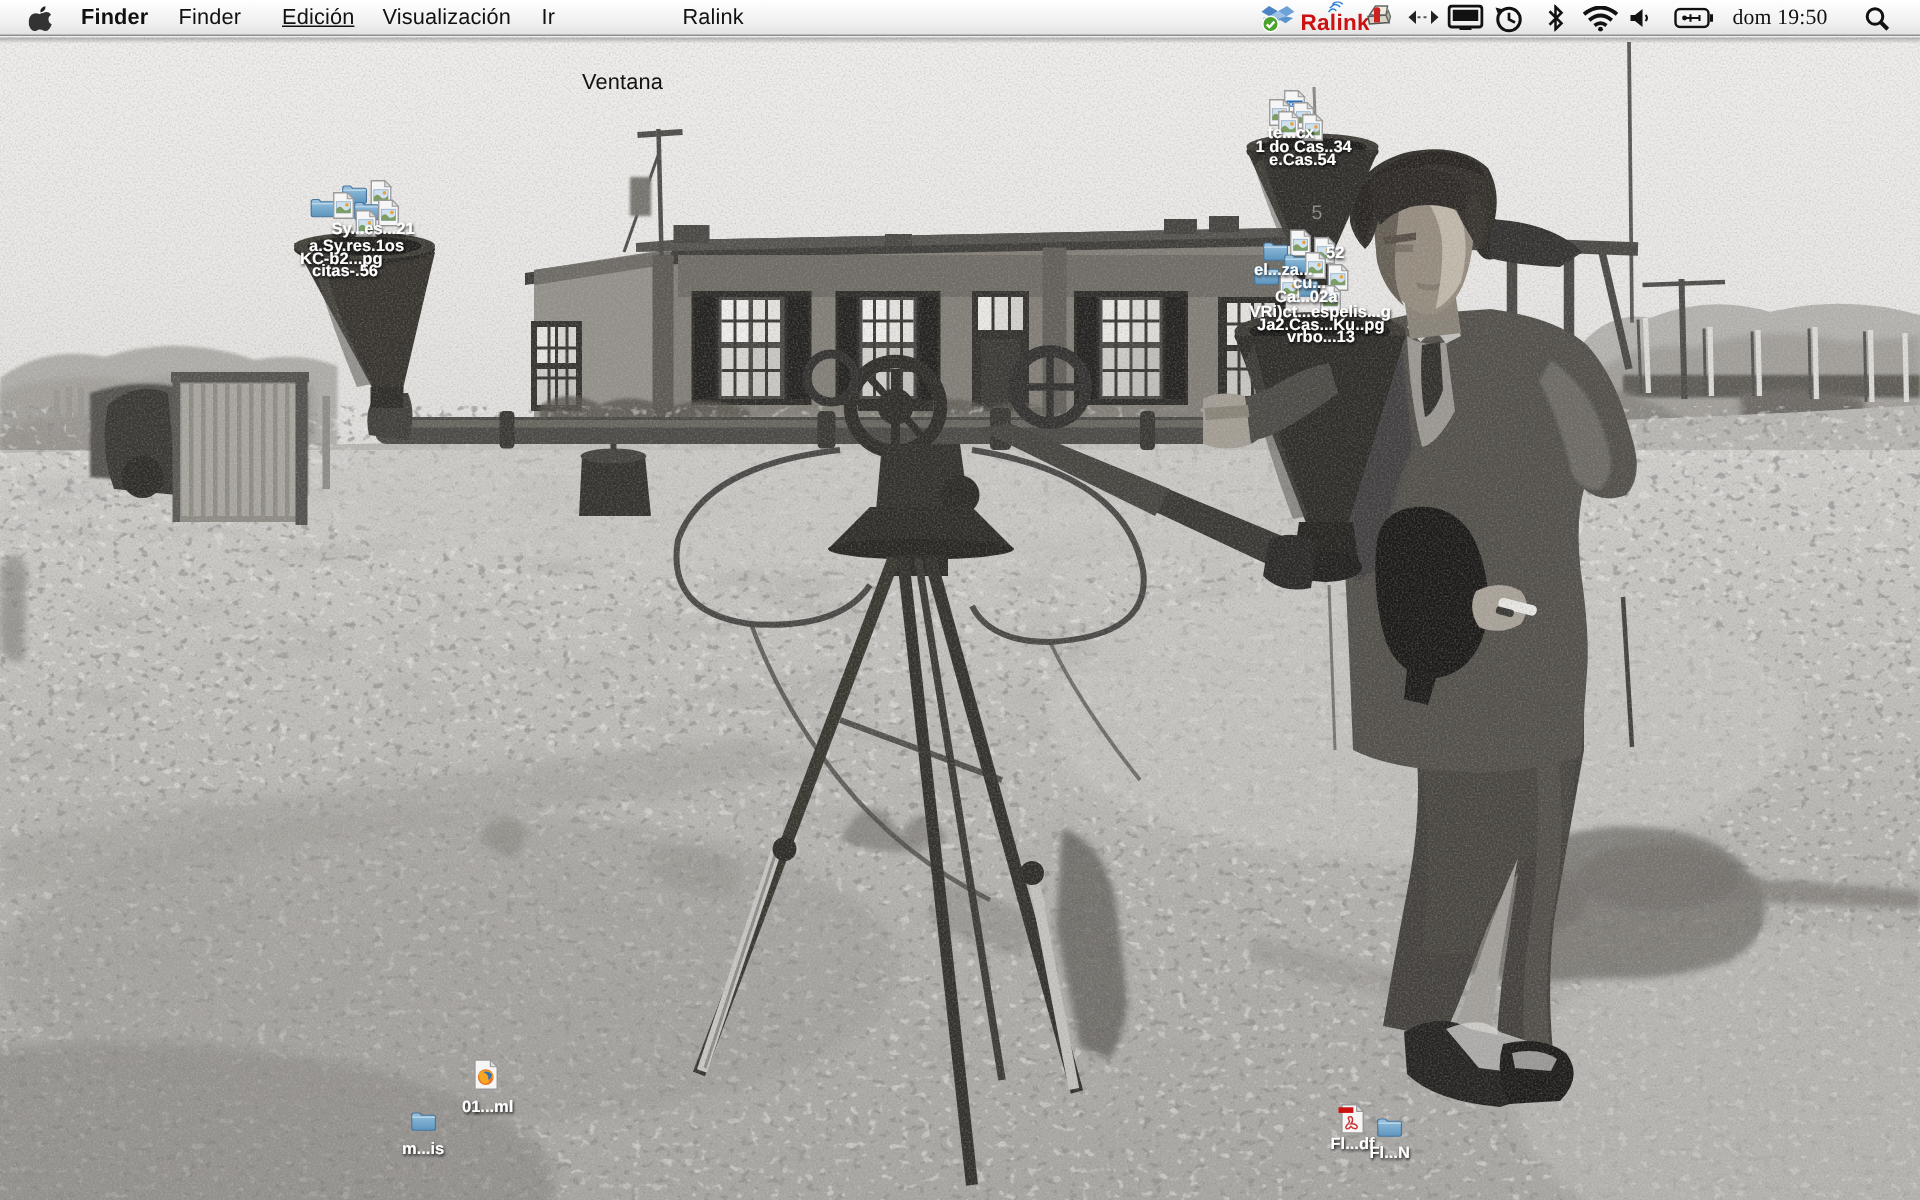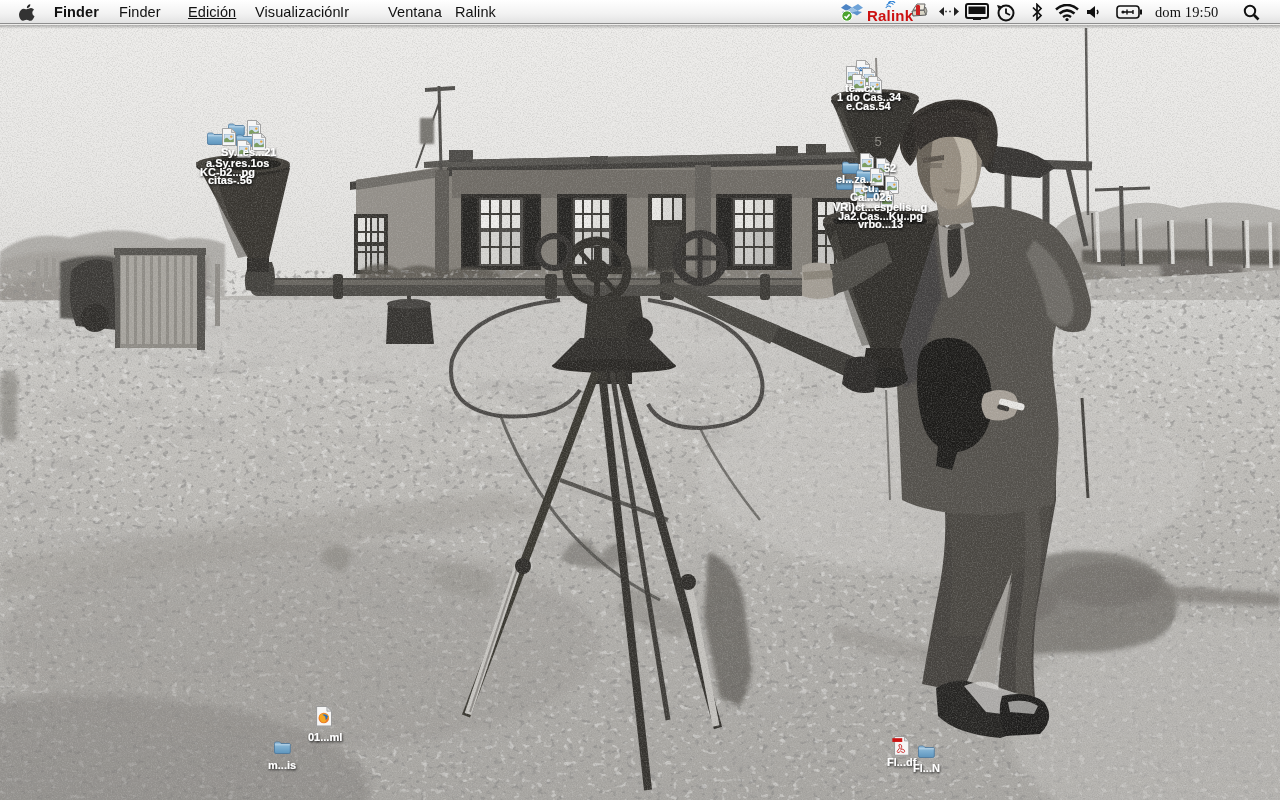--- a/index.html
+++ b/index.html
@@ -441,22 +441,22 @@
   <div id="menushadow"></div>
   <div id="menubar">
     <svg class="micon" style="left:19px; top:3px;" width="17" height="19" viewBox="0 0 17 19">
       <path d="M11.3 1.2 Q11.5 2.8 10.4 4.0 Q9.3 5.2 7.9 5.1 Q7.6 3.6 8.8 2.4 Q9.9 1.3 11.3 1.2 Z" fill="#222"></path>
       <path d="M8.4 5.8 Q9.6 5.8 10.9 5.2 Q12.4 4.6 13.6 5.4 Q14.5 5.9 15.0 6.8 Q13.2 8.0 13.3 10.0 Q13.4 12.3 15.5 13.2 Q14.9 14.9 13.9 16.2 Q12.9 17.7 11.5 17.7 Q10.2 17.8 9.5 17.2 Q8.7 16.7 7.6 16.7 Q6.4 16.7 5.6 17.3 Q4.8 17.8 3.7 17.7 Q2.3 17.6 1.3 16.0 Q-0.3 13.7 0.1 10.8 Q0.4 8.3 2.0 6.9 Q3.2 5.8 4.8 5.8 Q5.8 5.8 6.8 6.2 Q7.7 6.6 8.4 5.8 Z" fill="#333"></path>
     </svg>
     <span class="mi" style="left:54px; font-weight:bold;text-align:center;">Finder</span>
     <span class="mi" style="left:119px;">Finder</span>
     <span class="mi" style="left:188px;text-decoration:underline;">Edición</span>
     <span class="mi" style="left:255px;text-align:right;">Visualización</span>
-    <span class="mi" style="left:340px;">Ir</span>
-    <span class="mi" style="left:388px;">Ventana</span>
+    <span class="mi" style="left:361px;">Ir</span>
+    <span class="mi" style="left:388px;margin-top:43px;">Ventana</span>
     <span class="mi" style="left:455px;">Ralink</span>
 
     <svg class="micon" style="left:840px; top:3px;" width="24" height="19" viewBox="0 0 24 19">
       <path d="M6 1 L12 4.5 L6.5 8 L1 4.8 Z" fill="#4d84c4"></path>
       <path d="M18 1 L12 4.5 L17.5 8 L23 4.8 Z" fill="#6ea3d8"></path>
       <path d="M6.5 8 L12 11.5 L17.5 8 L12 4.5 Z" fill="#9cc2e5"></path>
       <path d="M2 9 L7 12.5 L12 9.5 L6.5 8 Z" fill="#3c71ad"></path>
       <path d="M22 9 L17 12.5 L12 9.5 L17.5 8 Z" fill="#5b93cc"></path>
       <circle cx="7" cy="13" r="5.2" fill="#4aa32e" stroke="#fff" stroke-width="1"></circle>
       <path d="M4.5 13.2 L6.3 15 L9.6 11.4" stroke="#fff" stroke-width="1.6" fill="none"></path>

